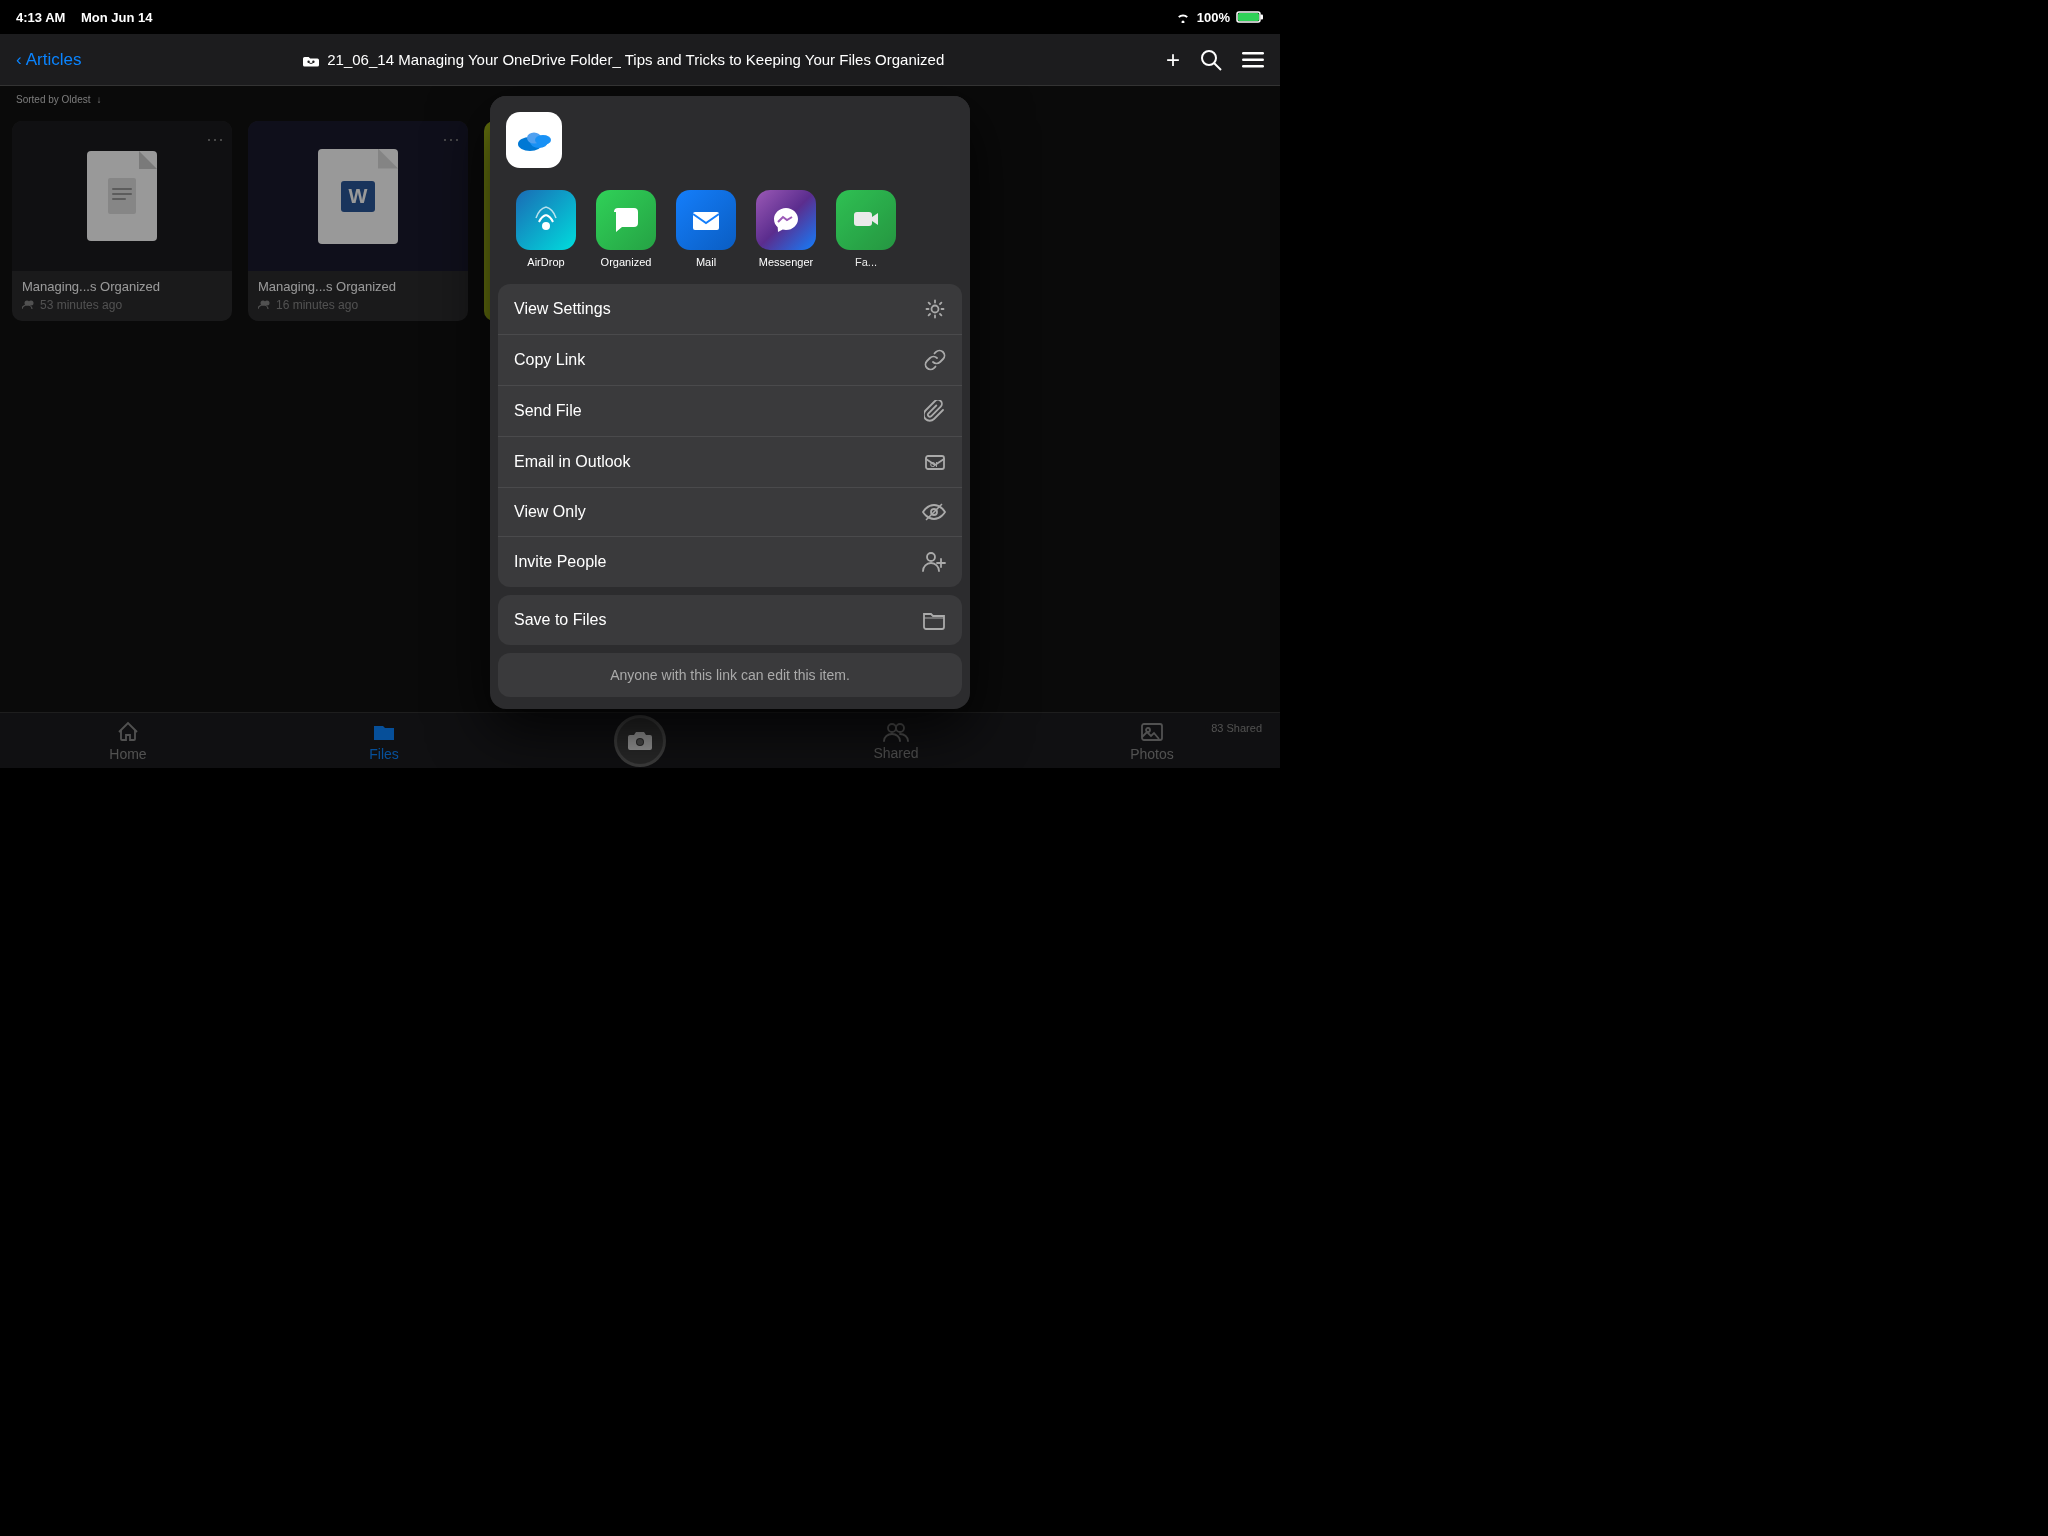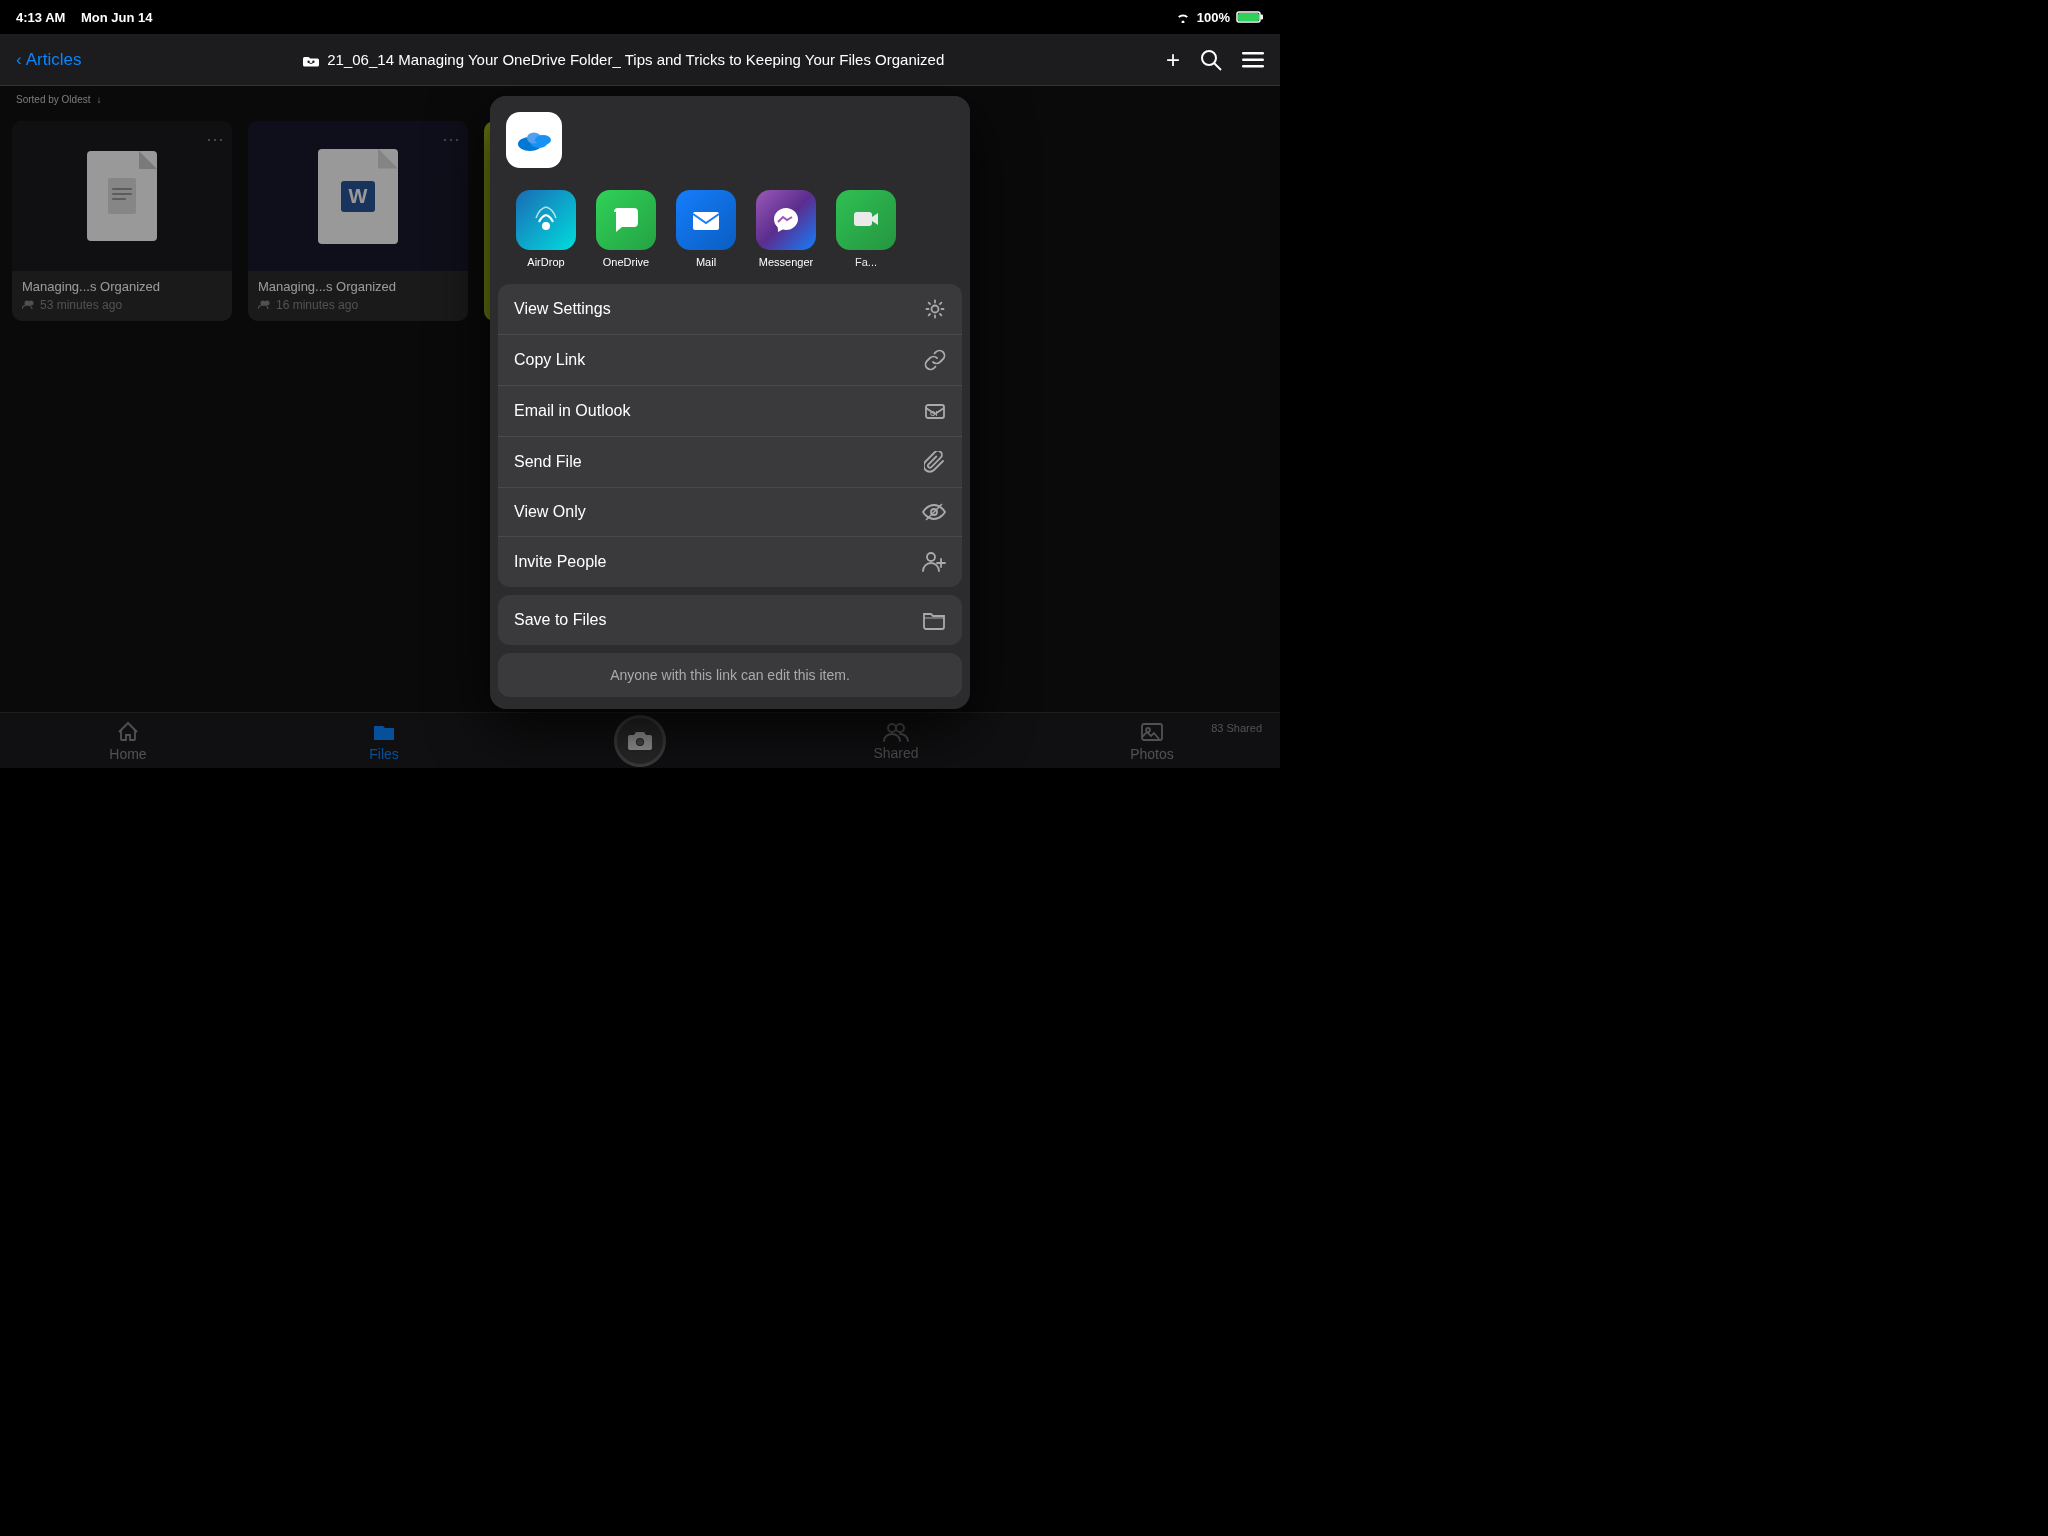--- a/index.html
+++ b/index.html
@@ -499,21 +499,21 @@
         </div>
         <span class="app-label">AirDrop</span>
       </div>
 
       <div class="app-item">
         <div class="app-icon app-icon-messages">
           <svg width="32" height="32" viewBox="0 0 32 32" fill="none">
             <path d="M4 8a4 4 0 014-4h16a4 4 0 014 4v11a4 4 0 01-4 4H12l-6 5V8z" fill="white"></path>
           </svg>
         </div>
-        <span class="app-label">OneDrive</span>
+        <span class="app-label">Organized</span>
       </div>
 
       <div class="app-item">
         <div class="app-icon app-icon-mail">
           <svg width="32" height="32" viewBox="0 0 32 32" fill="none">
             <rect x="3" y="8" width="26" height="18" rx="2" fill="white"></rect>
             <path d="M3 10l13 9 13-9" stroke="#147efb" stroke-width="2" fill="none"></path>
           </svg>
         </div>
         <span class="app-label">Mail</span>
@@ -549,31 +549,31 @@
         </svg>
       </div>
       <div class="menu-item">
         <span class="menu-item-label">Copy Link</span>
         <svg width="22" height="22" viewBox="0 0 22 22" fill="none">
           <path d="M9 13a5 5 0 007.07 0l3-3a5 5 0 00-7.07-7.07l-1.5 1.5" stroke="#aaa" stroke-width="1.8" stroke-linecap="round"></path>
           <path d="M13 9a5 5 0 00-7.07 0l-3 3a5 5 0 007.07 7.07l1.5-1.5" stroke="#aaa" stroke-width="1.8" stroke-linecap="round"></path>
         </svg>
       </div>
       <div class="menu-item">
+        <span class="menu-item-label">Send File</span>
+        <svg width="22" height="22" viewBox="0 0 22 22" fill="none">
+          <path d="M19 10l-9 9a6 6 0 01-8.5-8.5l9.5-9.5a4 4 0 015.7 5.7L7.1 16.3a2 2 0 01-2.8-2.8l8-8" stroke="#aaa" stroke-width="1.8" stroke-linecap="round"></path>
+        </svg>
+      </div>
+      <div class="menu-item">
         <span class="menu-item-label">Email in Outlook</span>
         <svg width="22" height="22" viewBox="0 0 22 22" fill="none">
           <rect x="2" y="5" width="18" height="13" rx="2" stroke="#aaa" stroke-width="1.8"></rect>
           <path d="M2 8l9 6 9-6" stroke="#aaa" stroke-width="1.8" stroke-linecap="round"></path>
           <text x="6" y="16" font-size="7" fill="#aaa" font-weight="bold">Ol</text>
-        </svg>
-      </div>
-      <div class="menu-item">
-        <span class="menu-item-label">Send File</span>
-        <svg width="22" height="22" viewBox="0 0 22 22" fill="none">
-          <path d="M19 10l-9 9a6 6 0 01-8.5-8.5l9.5-9.5a4 4 0 015.7 5.7L7.1 16.3a2 2 0 01-2.8-2.8l8-8" stroke="#aaa" stroke-width="1.8" stroke-linecap="round"></path>
         </svg>
       </div>
       <div class="menu-item">
         <span class="menu-item-label">View Only</span>
         <svg width="24" height="20" viewBox="0 0 24 20" fill="none">
           <path d="M1 10S5 3 12 3s11 7 11 7-4 7-11 7S1 10 1 10z" stroke="#aaa" stroke-width="1.8"></path>
           <circle cx="12" cy="10" r="3" stroke="#aaa" stroke-width="1.8"></circle>
           <line x1="20" y1="2" x2="4" y2="18" stroke="#aaa" stroke-width="1.5"></line>
         </svg>
       </div>

